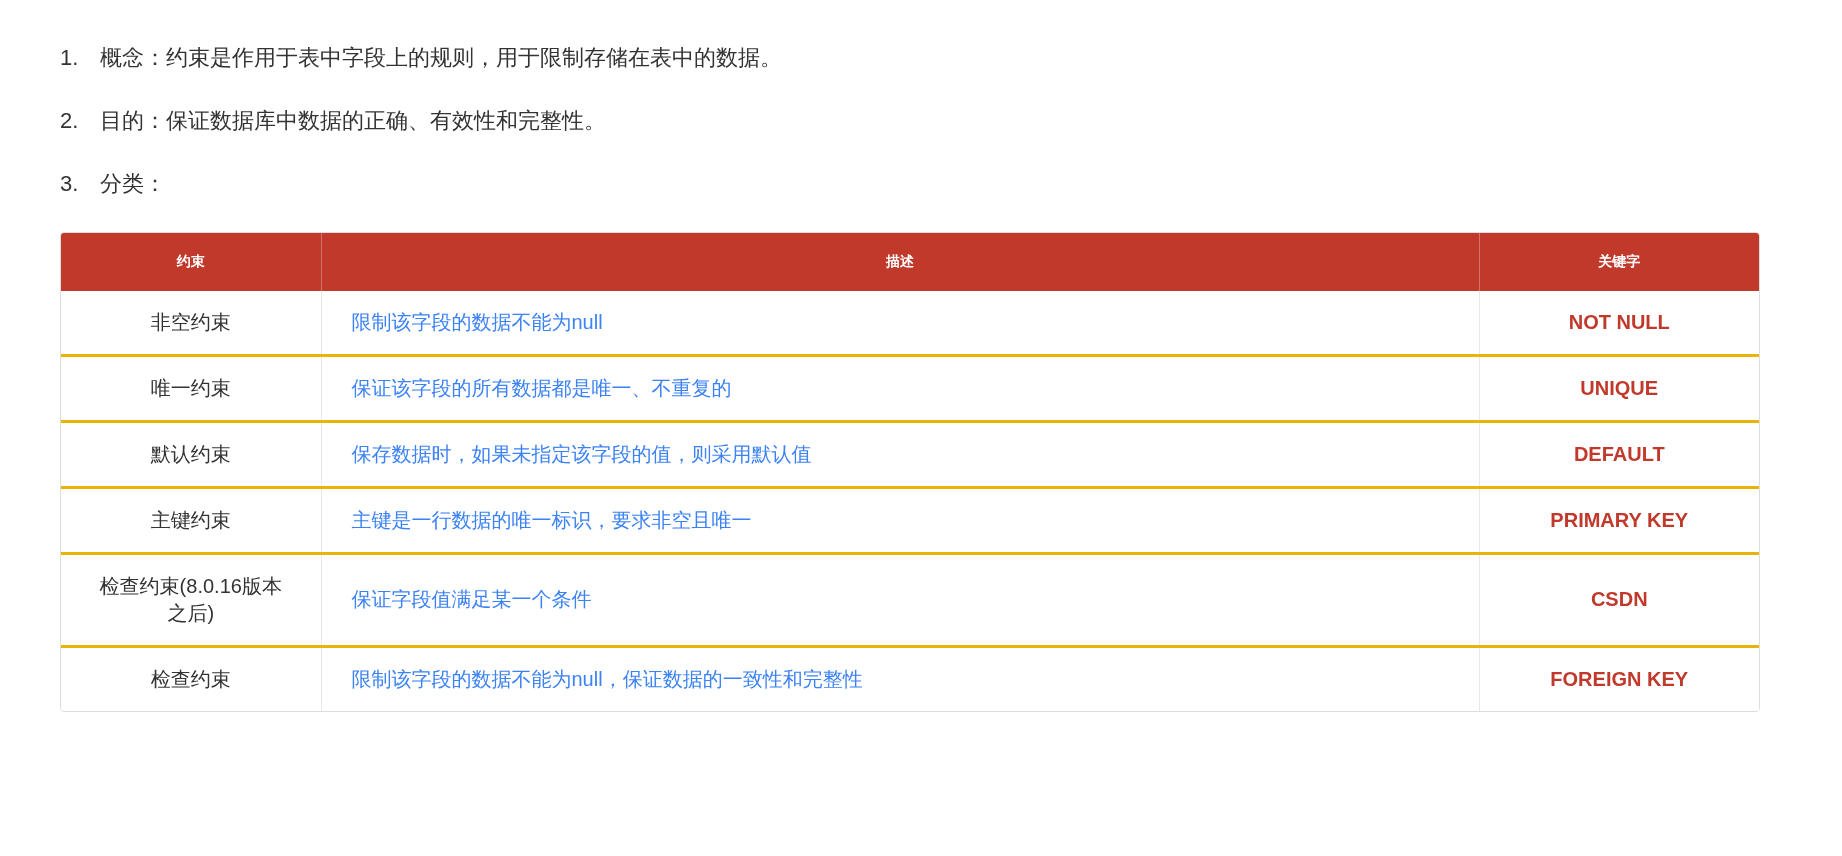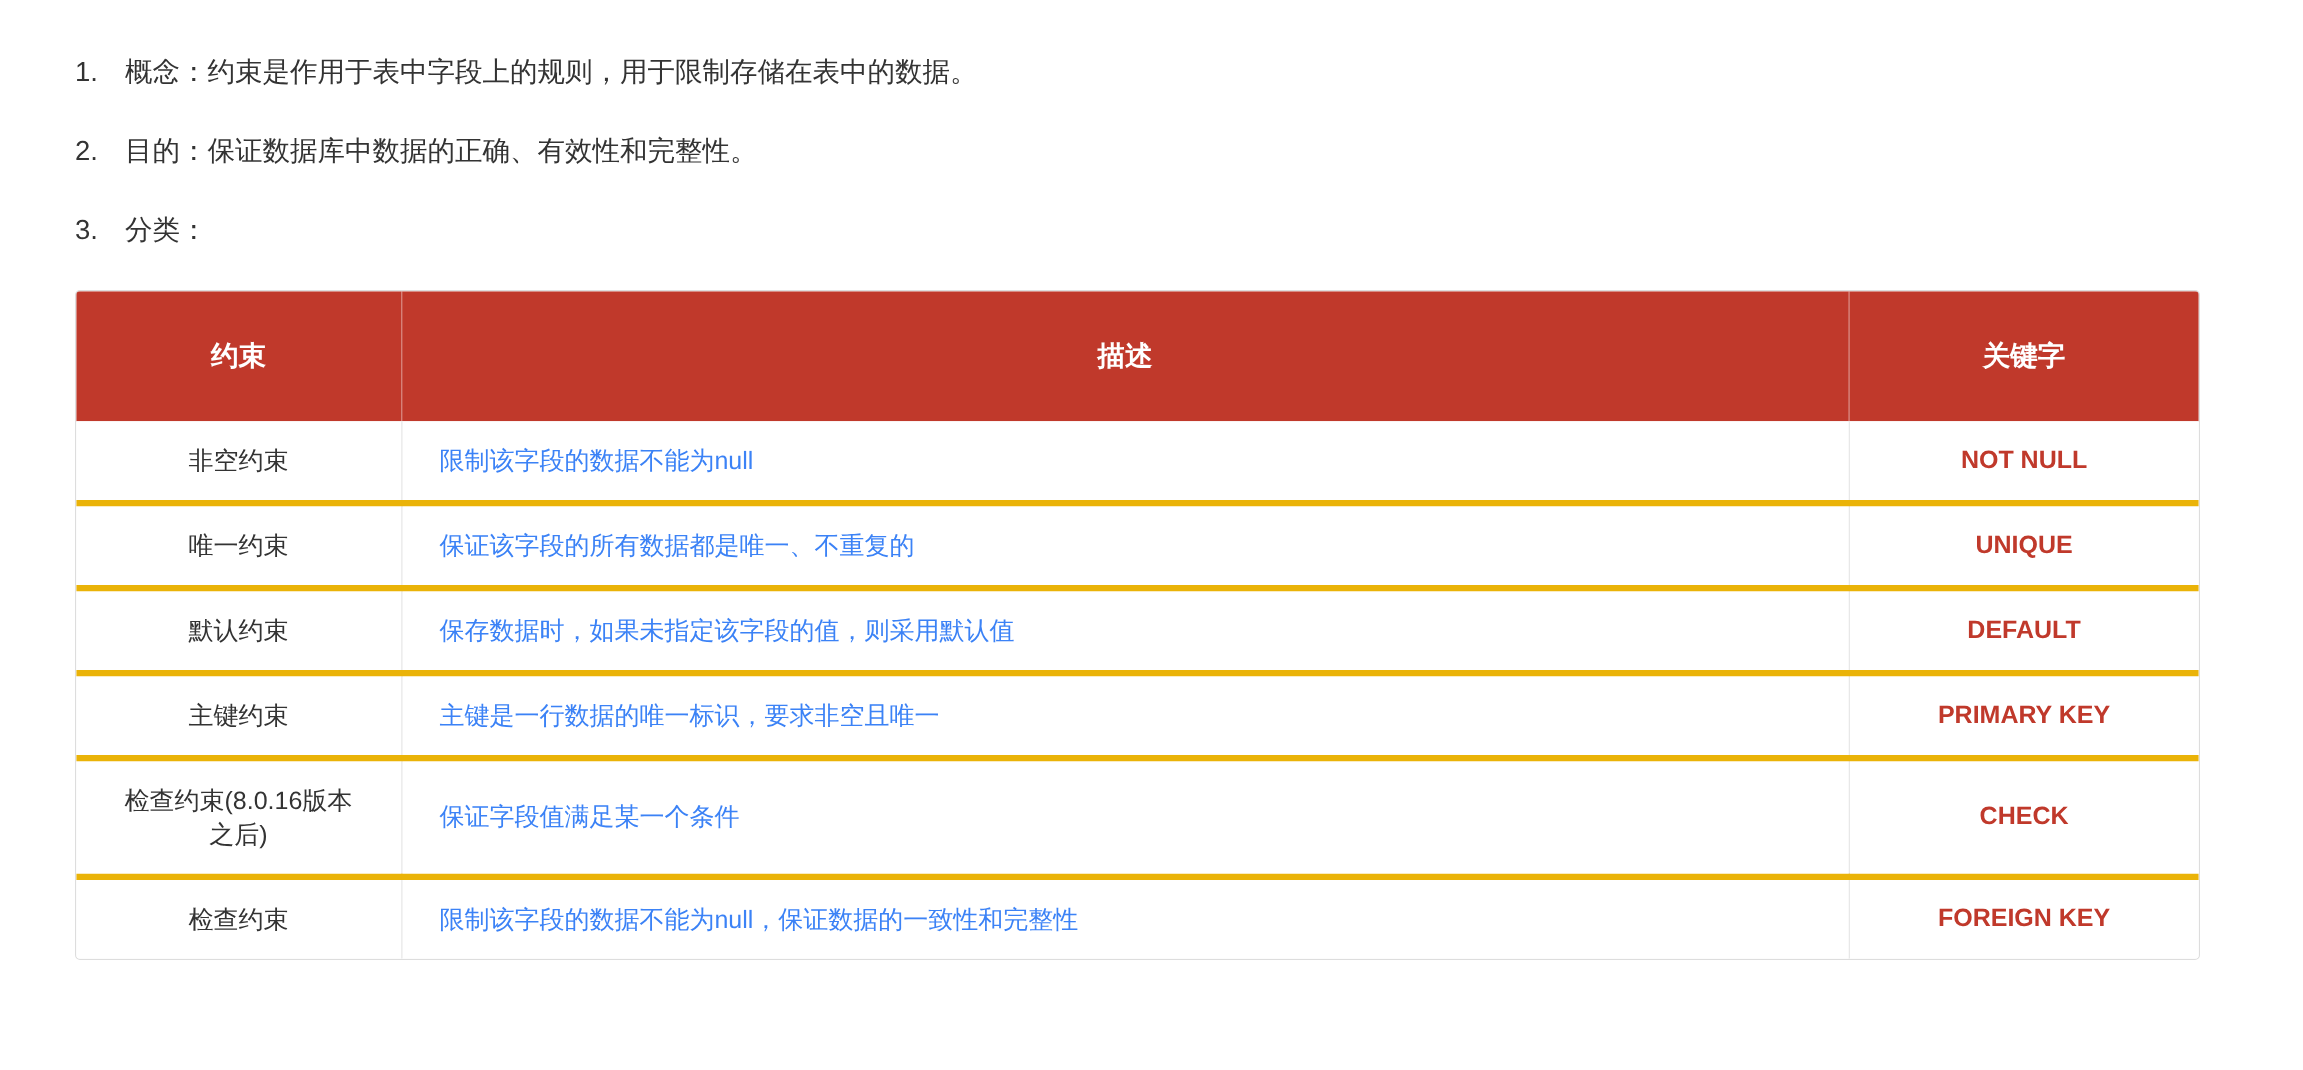--- a/index.html
+++ b/index.html
@@ -54,32 +54,32 @@
       font-size: 20px;
     }
 
     thead tr {
       background-color: #c0392b;
     }
 
     thead th {
       color: #ffffff;
       font-weight: bold;
-      padding: 37px 30px;
+      padding: 20px 30px;
       text-align: center;
-      font-size: 22px;
+      font-size: 14px;
       border-right: 1px solid rgba(255,255,255,0.3);
     }
 
     thead th:last-child {
       border-right: none;
     }
 
     tbody tr {
-      border-bottom: 5px solid #eab308;
+      border-bottom: 3px solid #eab308;
       background-color: #ffffff;
     }
 
     tbody tr:last-child {
       border-bottom: none;
     }
 
     tbody td {
       padding: 18px 30px;
       vertical-align: middle;
@@ -168,21 +168,21 @@
             <td>DEFAULT</td>
           </tr>
           <tr>
             <td>主键约束</td>
             <td>主键是一行数据的唯一标识，要求非空且唯一</td>
             <td>PRIMARY KEY</td>
           </tr>
           <tr>
             <td>检查约束(8.0.16版本之后)</td>
             <td>保证字段值满足某一个条件</td>
-            <td>CHECK</td>
+            <td>CSDN</td>
           </tr>
           <tr>
             <td>检查约束</td>
             <td>限制该字段的数据不能为null，保证数据的一致性和完整性</td>
             <td>FOREIGN KEY</td>
           </tr>
         </tbody>
     </table>
   </div>
 

